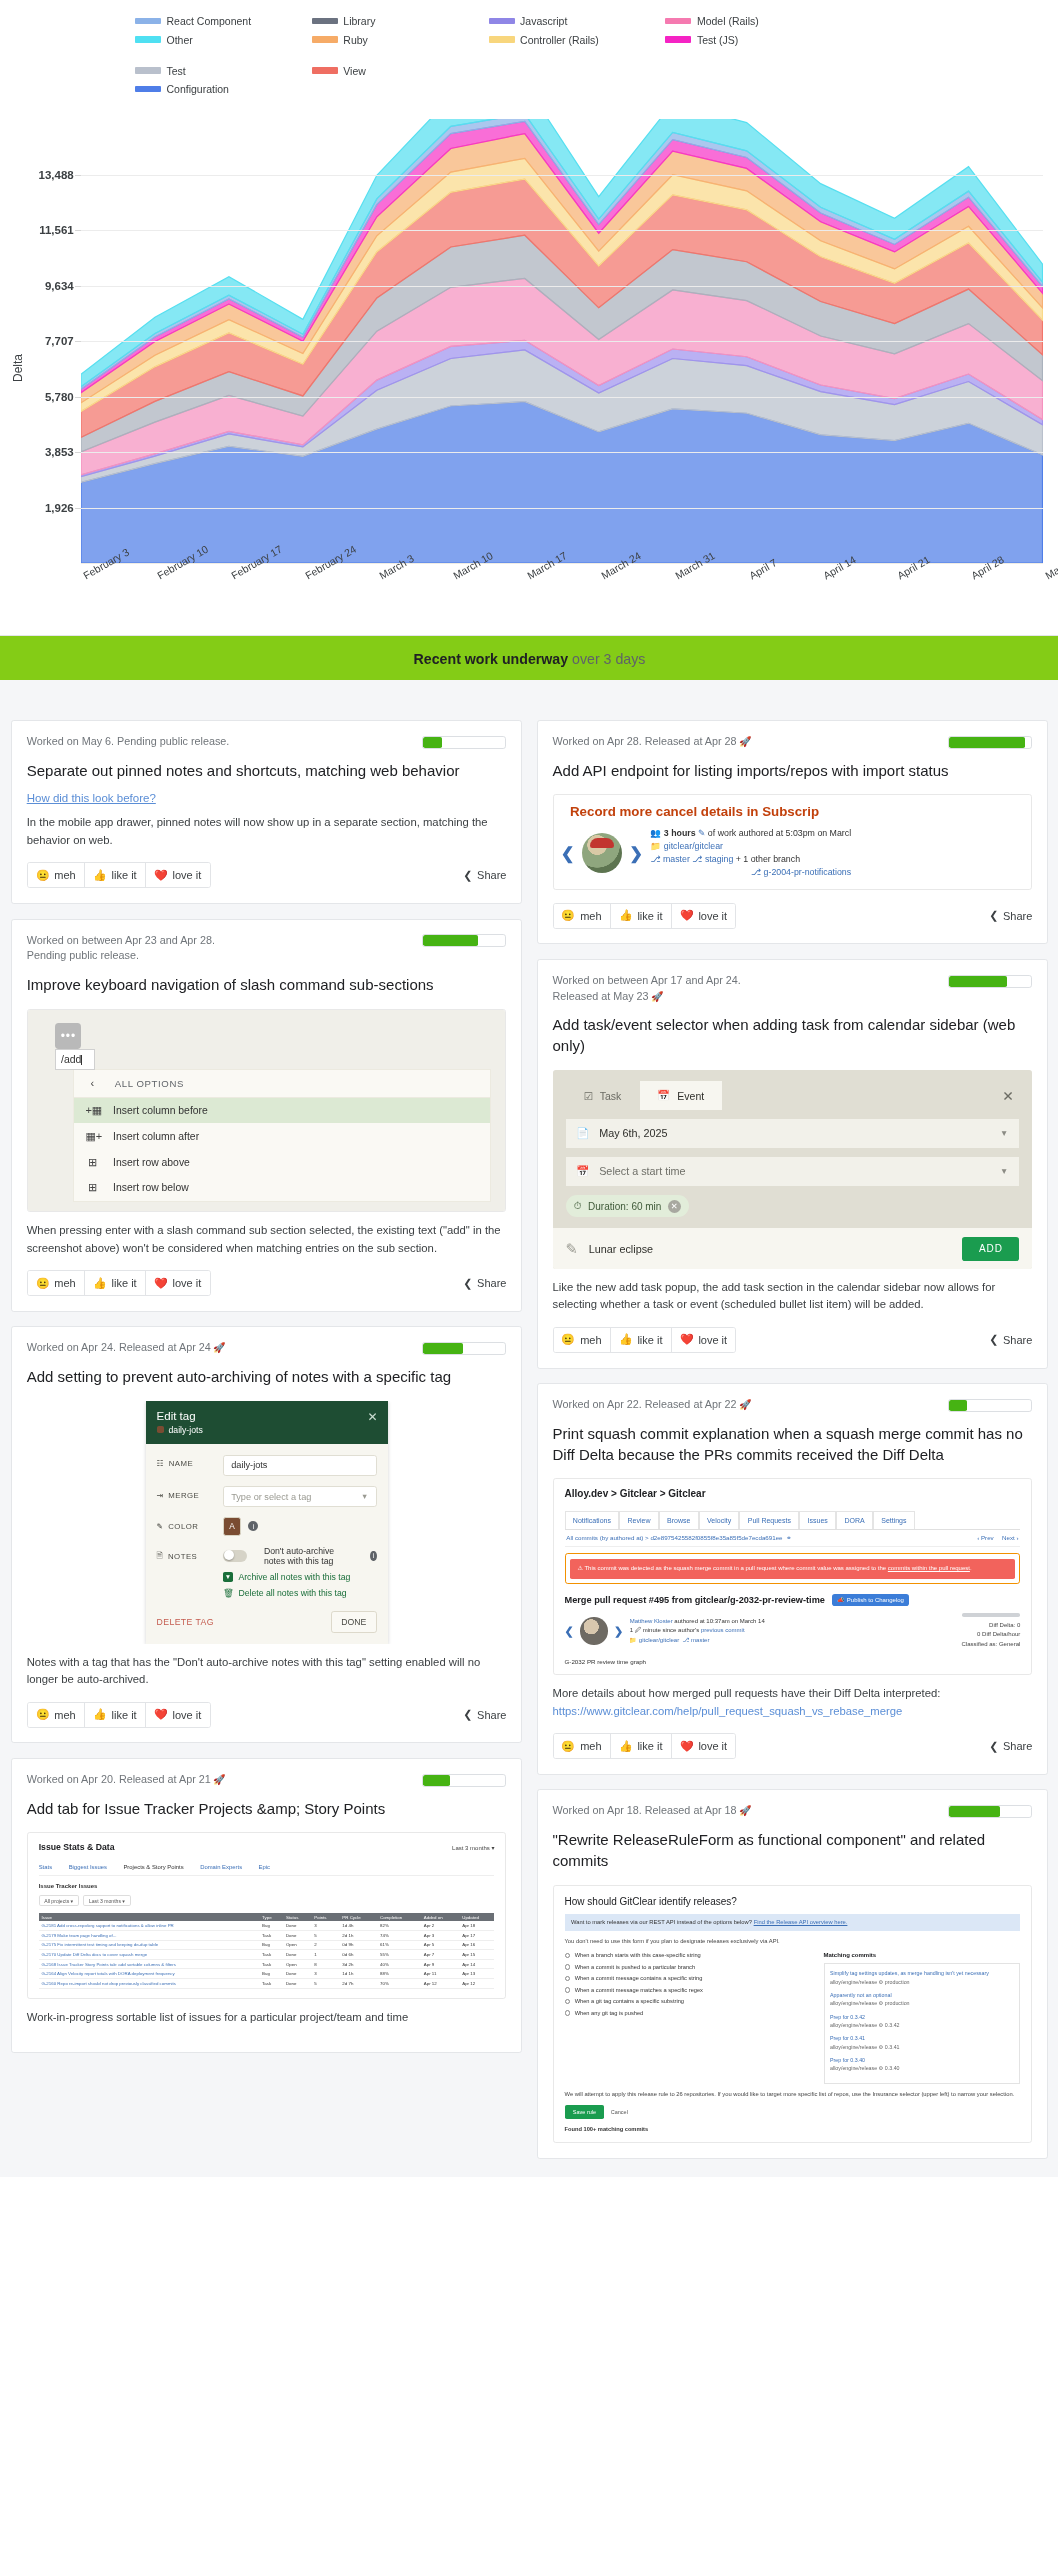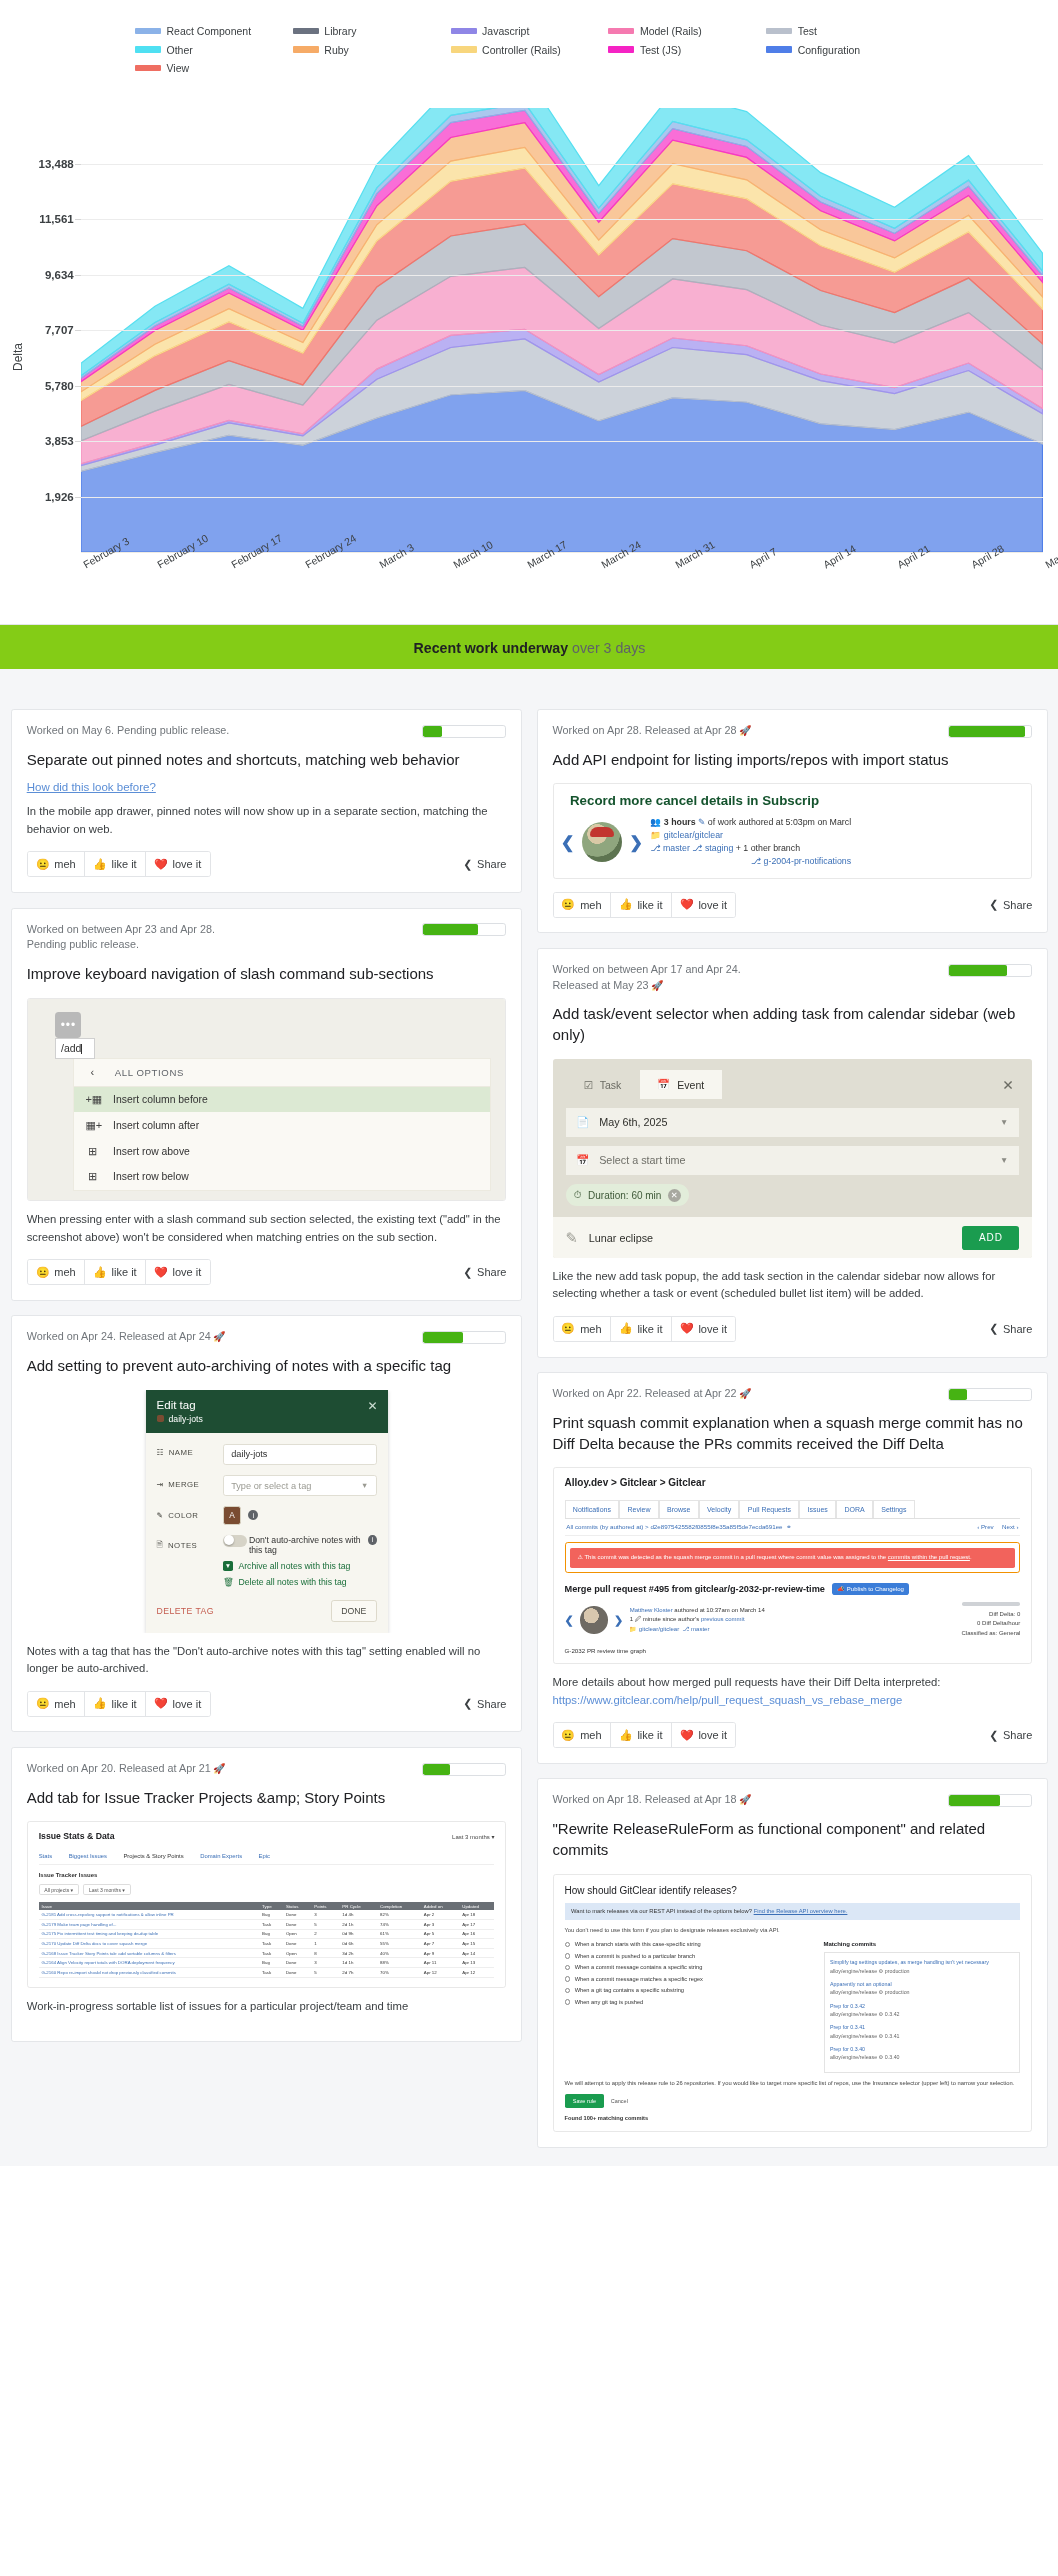--- a/index.html
+++ b/index.html
@@ -10,22 +10,22 @@
     font-family:"Liberation Sans", sans-serif;
     background:#ffffff;
     color:#333;
     -webkit-font-smoothing:antialiased;
   }
 
   
   .chart-section { background:#fff; padding:0 0 5.5px 0; position:relative; }
   .legend {
     display:flex; flex-wrap:wrap;
-    width:789px; margin:16px auto; padding:9.2px 0 5.5px 0;
-    column-gap:0px; row-gap:6.4px;
+    width:789px; margin:6px auto; padding:9.2px 0 5.5px 0;
+    column-gap:0px; row-gap:6.4px;gap:19px;
   }
   .legend-col { width:20%; display:flex; flex-direction:column; row-gap:6.4px; }
   .legend-item { display:flex; align-items:center; gap:5.5px; }
   .legend-swatch { width:26px; height:6.4px; border-radius:0.9px; flex:0 0 auto; }
   .legend-label { font-size:10.5px; color:#3c4043; white-space:nowrap; }
 
   .plot-wrap { position:relative; height:523px; margin:3.7px 0 0 0; }
   .y-axis-title {
     position:absolute; left:3.7px; top:50%;
     transform:translateY(-50%) rotate(-90deg);
@@ -101,21 +101,21 @@
     font-size:11px; color:#3c4043; cursor:pointer;
   }
 
   .shot {
     margin-top:13px; border:0.9px solid #e8e8e8; border-radius:2.8px;
     overflow:hidden; background:#fff;
   }
 
   
   .m-pr { padding:9.2px 7.3px 9.2px 7.3px; }
-  .m-pr-title { font-size:13.3px; font-weight:bold; color:#14532d; white-space:nowrap; overflow:hidden; padding-left:9.2px; }
+  .m-pr-title { font-size:13.3px; font-weight:bold; color:#c2410c; white-space:nowrap; overflow:hidden; padding-left:9.2px; }
   .m-pr-row { display:flex; align-items:center; gap:7.3px; margin-top:7.3px; }
   .m-chevron { color:#3b6fb6; font-size:16.5px; font-weight:bold; }
   .m-avatar {
     width:40px; height:40px; border-radius:50%; flex:0 0 auto;
     background:radial-gradient(circle at 38% 30%, #d9c9a6 0 26%, #8fa67e 27% 60%, #5d7450 61% 100%);
     position:relative; overflow:hidden;
   }
   .m-avatar::after{
     content:""; position:absolute; left:8.3px; top:4.6px; width:24px; height:10px;
     border-radius:9.2px 9.2px 2.8px 2.8px; background:#c2352f;
@@ -548,21 +548,21 @@
                 <div class="m-color-sw">A</div>
                 <span class="m-info">i</span>
               </div>
             </div>
             <div class="m-tag-row">
               <div class="m-tag-lbl">
                     <span>🗎</span>
                     <span>NOTES</span>
                   </div>
               <div style="flex:1">
-                <div style="display:flex;gap:2px">
+                <div style="display:flex;align-items:center;gap:17px">
                   <span class="m-toggle"></span>
                   <span style="font-size:8.7px;color:#333">Don't auto-archive notes with this tag</span>
                   <span class="m-info">i</span>
                 </div>
                 <div class="m-tag-act">
                       <span class="sq">▼</span>
                       <span>Archive all notes with this tag</span>
                     </div>
                 <div class="m-tag-act">
                       <span style="width:10px;text-align:center">🗑</span>

